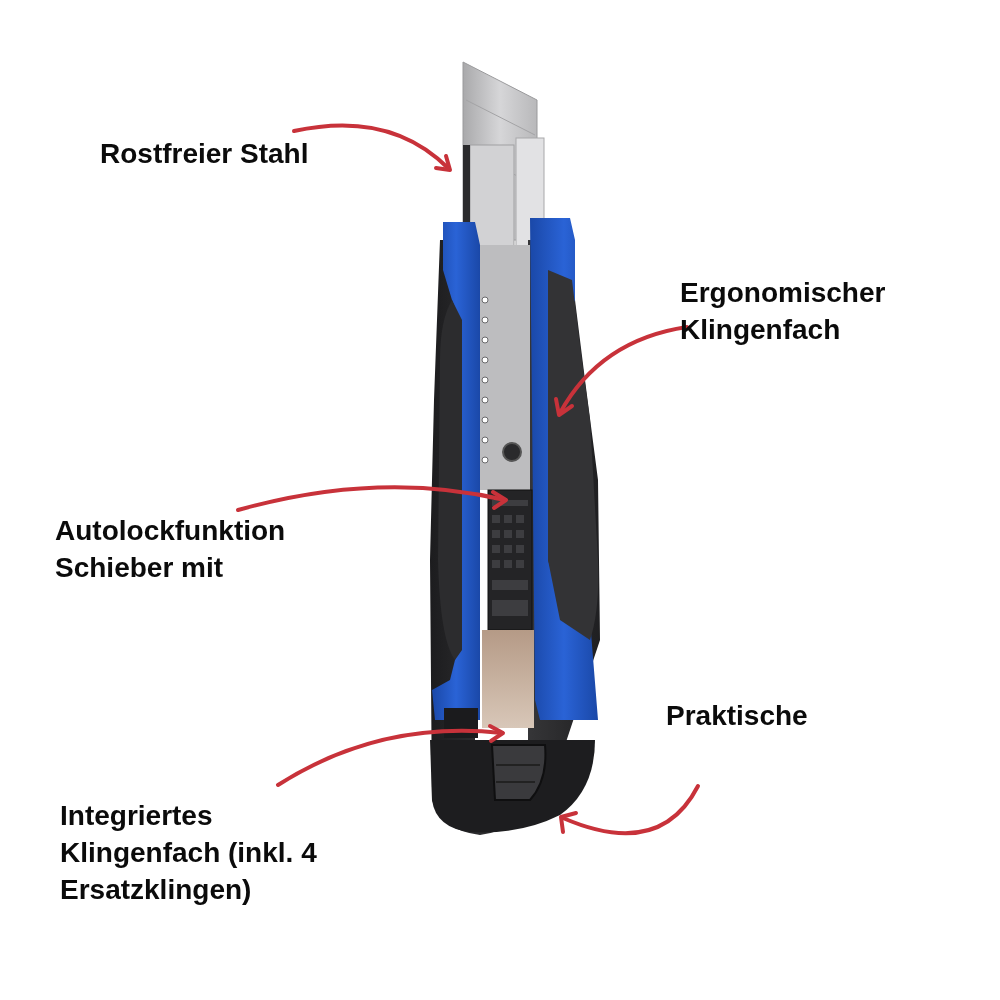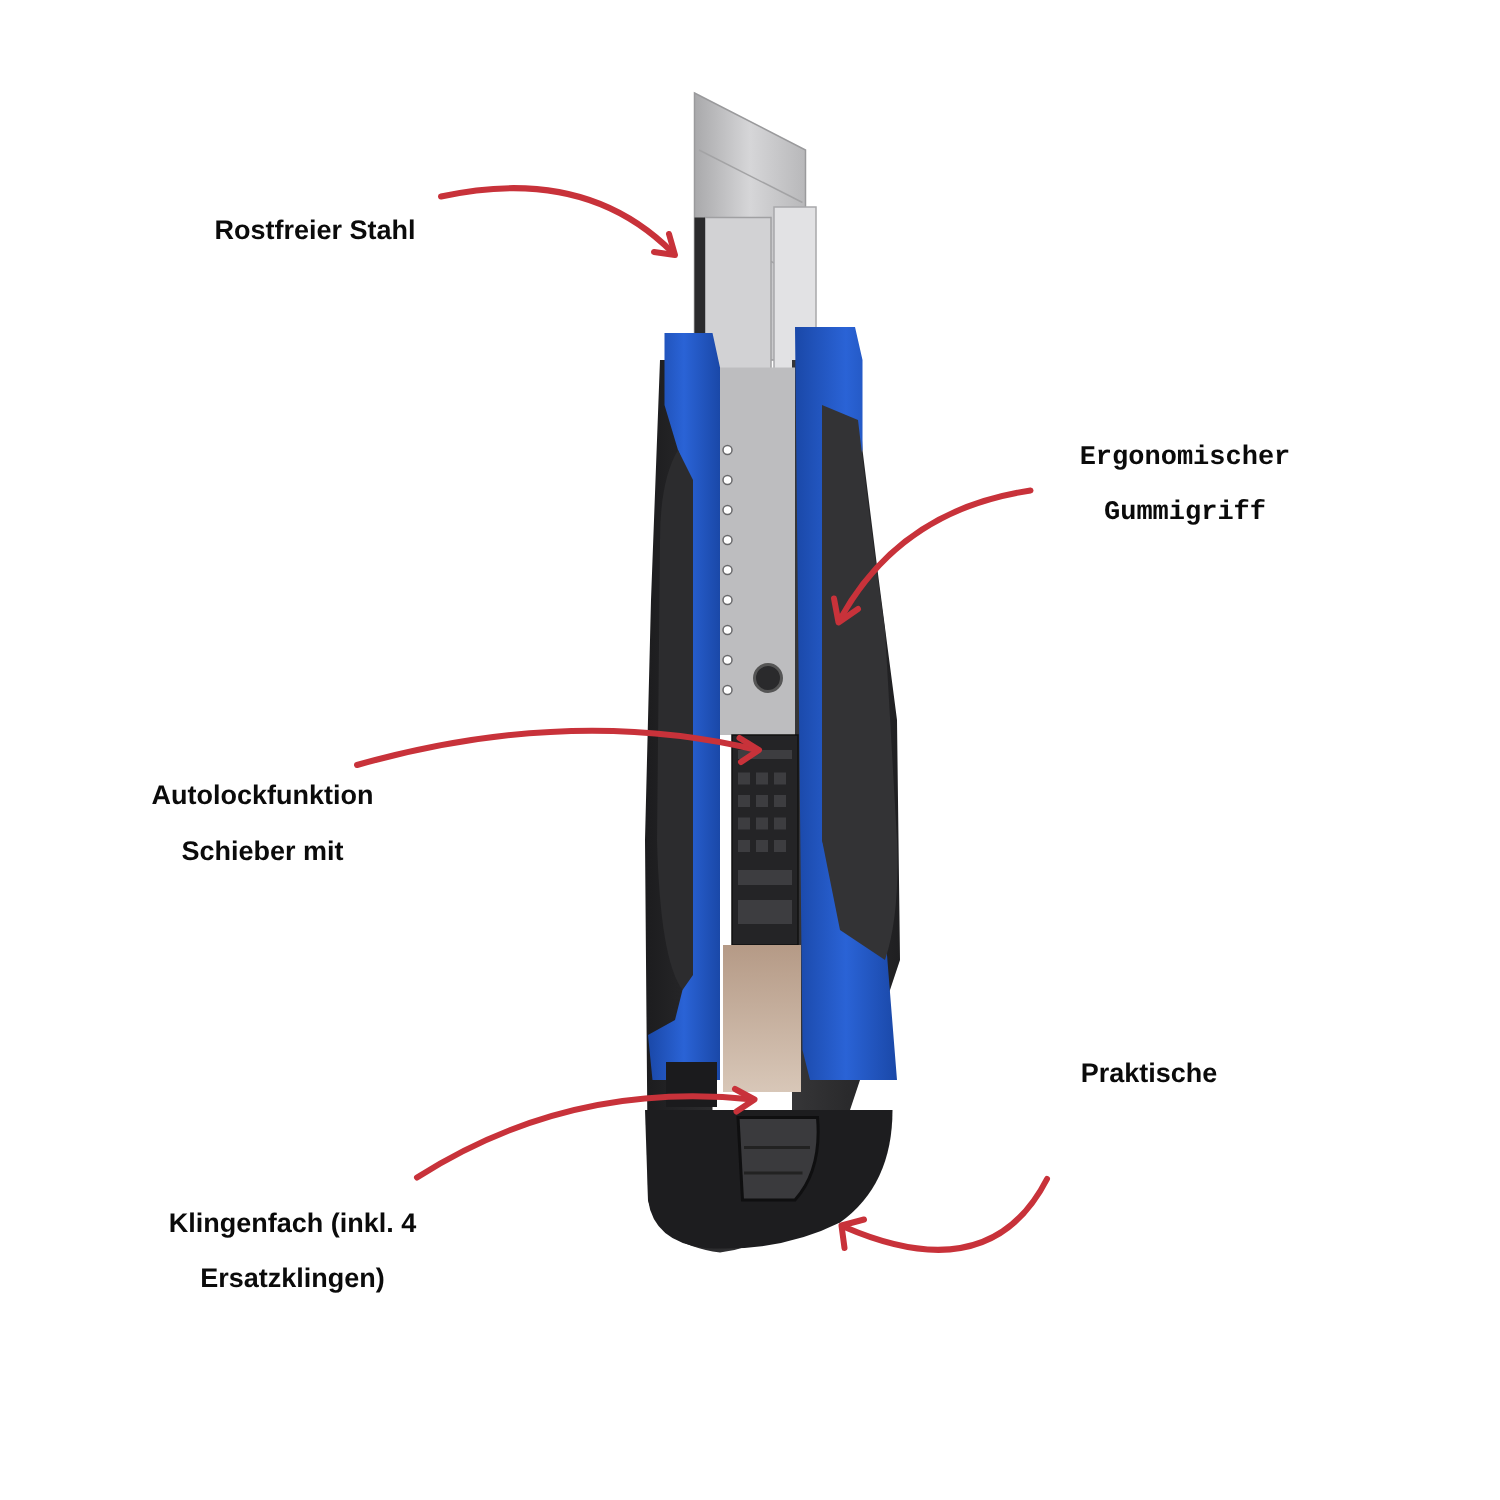--- a/index.html
+++ b/index.html
@@ -1,23 +1,23 @@
 <!DOCTYPE html>
 <html><head>
 <meta charset="utf-8">
 <style>
   html, body { margin: 0; padding: 0; background: #ffffff; }
   body { width: 1000px; height: 1000px; position: relative; overflow: hidden; font-family: "Liberation Sans", "DejaVu Sans", sans-serif; }
   .label {
     position: absolute;
     color: #0b0b0b;
     font-weight: bold;
-    font-size: 18px;
+    font-size: 28px;
     line-height: 37px;
-    text-align: center;
+    text-align: left;
     white-space: nowrap;
   }
   .label span { display: block; }
   #product { position: absolute; left: 0; top: 0; width: 1000px; height: 1000px; }
   #arrows { position: absolute; left: 0; top: 0; width: 1000px; height: 1000px; pointer-events: none; }
 </style>
 </head>
 <body>
 
 <svg id="product" viewBox="0 0 1000 1000" xmlns="http://www.w3.org/2000/svg">
@@ -128,30 +128,31 @@
       <path d="M698 786 Q660 860 563 818"></path>
       <path d="M563 832 L561 817 L576 813"></path>
     </g>
   </g>
 </svg>
 
 <div class="label" style="left:100px; top:135px; width:220px;">
   <span>Rostfreier Stahl</span>
 </div>
 
-<div class="label" style="left:680px; top:287px; width:220px;font-family:Liberation Mono, monospace;">
+<div class="label" style="left:680px; top:274px; width:220px;">
   <span>Ergonomischer</span>
-  <span>Gummigriff</span>
+  <span>Klingenfach</span>
 </div>
 
 <div class="label" style="left:55px; top:512px; width:240px;">
   <span>Autolockfunktion</span>
   <span>Schieber mit</span>
 </div>
 
 <div class="label" style="left:60px; top:797px; width:270px;">
+  <span>Integriertes</span>
   <span>Klingenfach (inkl. 4</span>
   <span>Ersatzklingen)</span>
 </div>
 
 <div class="label" style="left:666px; top:697px; width:200px;">
   <span>Praktische</span>
 </div>
 
 </body></html>

